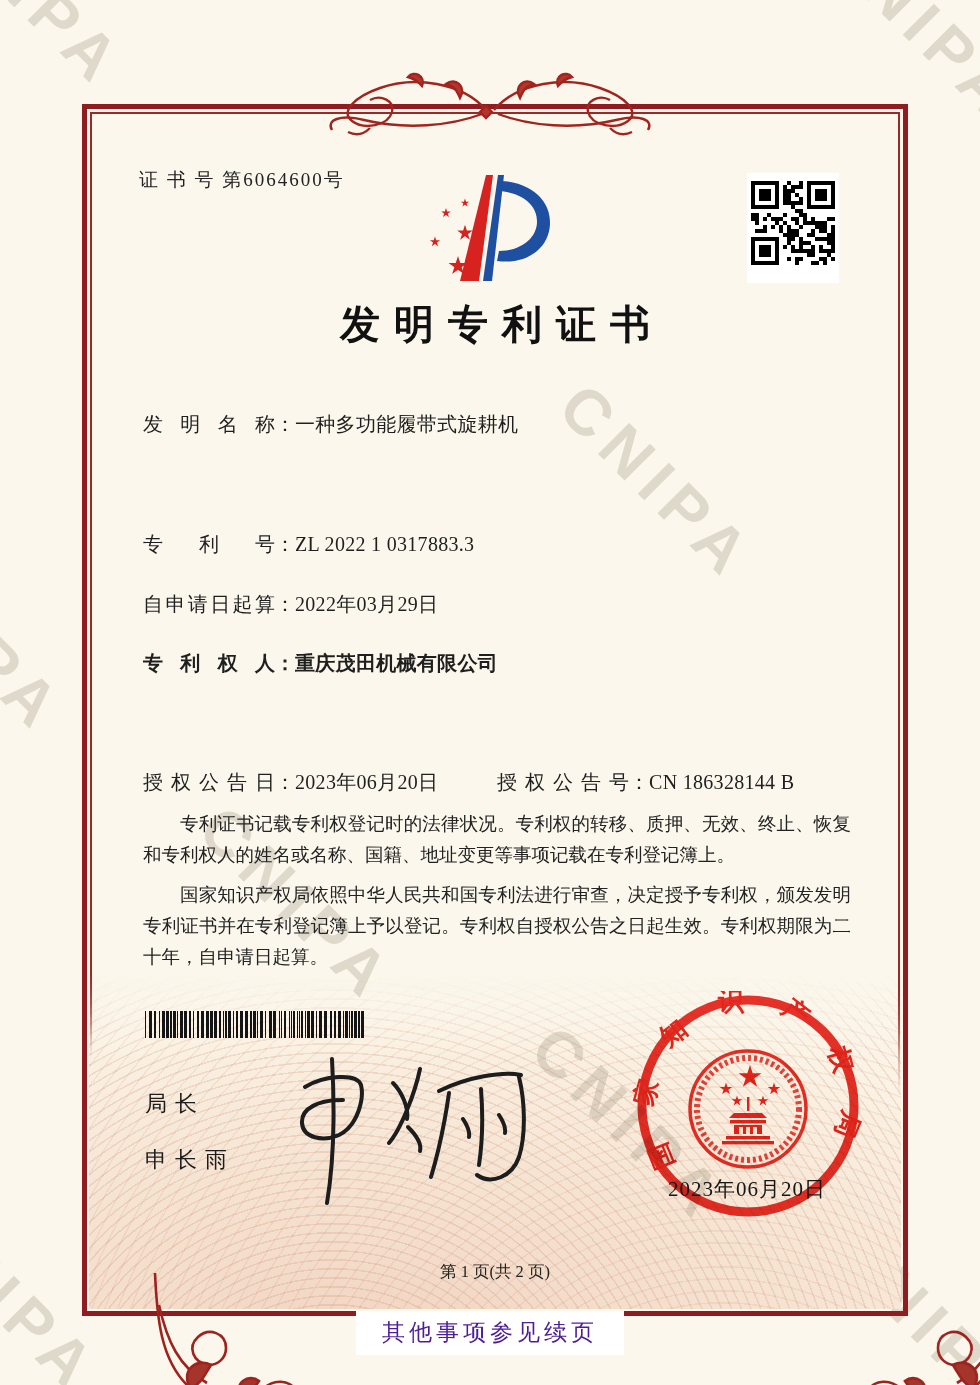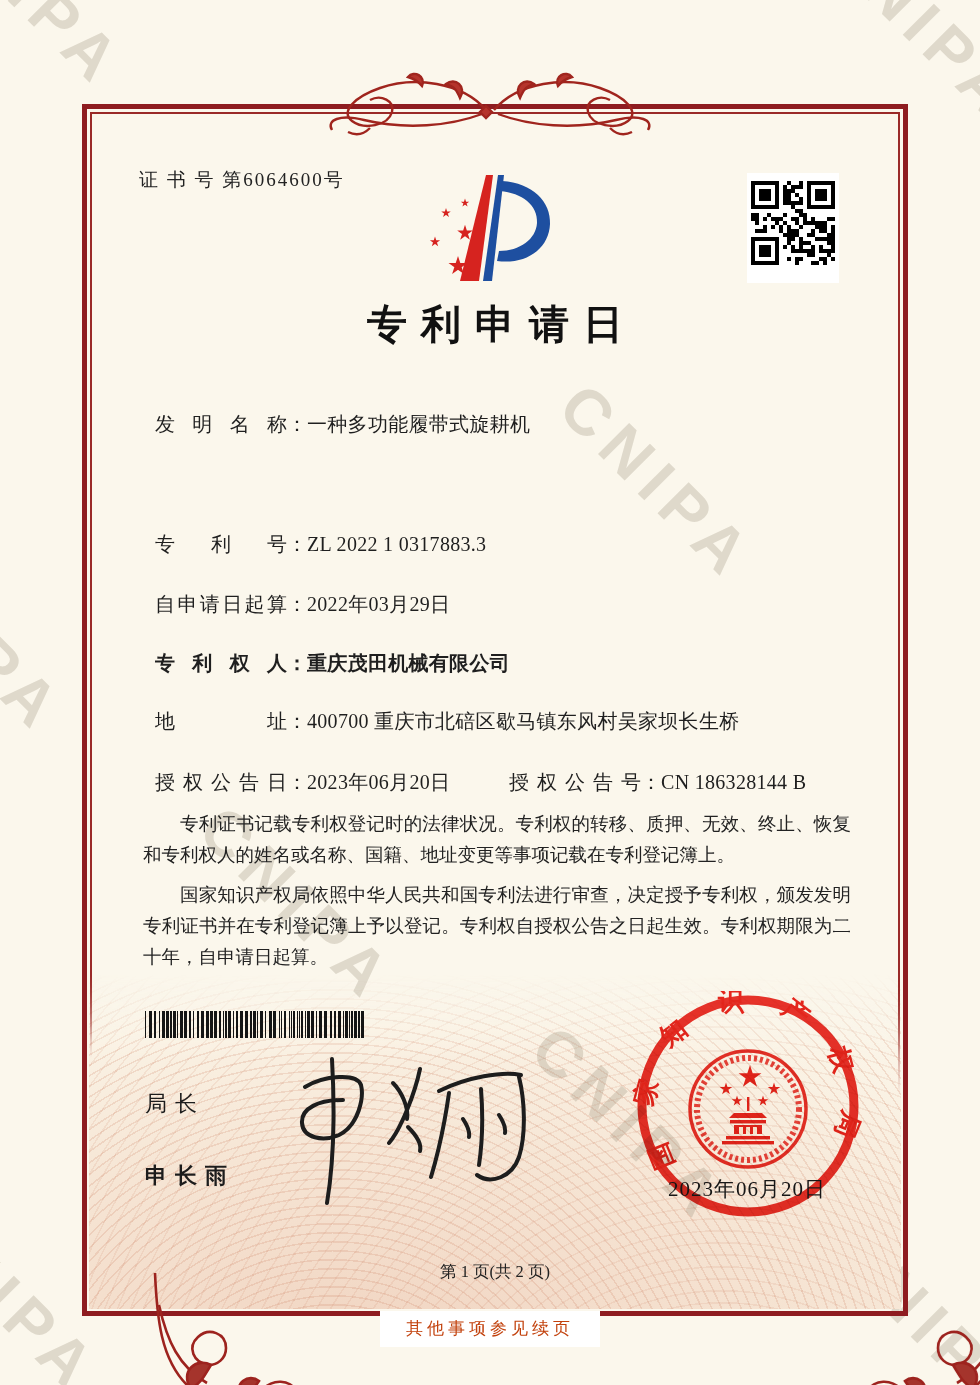--- a/index.html
+++ b/index.html
@@ -23,48 +23,48 @@
     -webkit-mask-image:linear-gradient(to bottom, rgba(0,0,0,0), #000 25%);
     mask-image:linear-gradient(to bottom, rgba(0,0,0,0), #000 25%);}
   .wm-in{position:absolute;z-index:1;}
   
   .cert-number{position:absolute;left:52px;top:58px;font-size:19px;letter-spacing:2px;color:#222;z-index:3;}
   .logo{position:absolute;left:336px;top:58px;z-index:3;}
   .qr-box{position:absolute;left:660px;top:64px;width:92px;height:102px;background:#fff;z-index:3;
           display:flex;justify-content:center;padding-top:8px;}
   .doc-title{position:absolute;left:0;right:0;top:188px;text-align:center;font-size:40px;
              font-weight:bold;letter-spacing:14px;color:#111;z-index:3;white-space:nowrap;text-indent:14px;}
-  .field-row{position:absolute;left:68px;font-size:20px;color:#1f1f1f;white-space:nowrap;z-index:3;}
+  .field-row{position:absolute;left:56px;font-size:20px;color:#1f1f1f;white-space:nowrap;z-index:3;}
   .flabel{display:inline-block;width:132px;text-align:justify;text-align-last:justify;}
   .fvalue{letter-spacing:0.3px;}
   .fpair2{position:absolute;left:354px;top:0;}
   .paras{position:absolute;left:56px;width:708px;top:700px;z-index:3;}
   .paras p{margin:0 0 9px 0;font-size:18.5px;line-height:31px;color:#222;
            text-align:justify;text-indent:2em;}
   .barcode{position:absolute;left:58px;top:902px;width:292px;height:27px;display:flex;
            align-items:stretch;z-index:3;}
   .barcode div{background:#141414;}
   .sig-svg{position:absolute;left:190px;top:936px;z-index:4;}
   .director{position:absolute;left:58px;top:980px;z-index:3;
             font-family:"Liberation Sans","DejaVu Sans",sans-serif;color:#1c1c1c;}
   .director div{font-size:22px;letter-spacing:8px;}
-  .director div + div{margin-top:42px;font-weight:bold;}
+  .director div + div{margin-top:26px;}
   .seal{position:absolute;left:544px;top:882px;z-index:3;mix-blend-mode:multiply;}
   .seal-date{position:absolute;left:540px;top:1066px;width:240px;text-align:center;
              font-size:21px;color:#161616;letter-spacing:1px;z-index:4;}
   .page-num{position:absolute;left:0;right:0;top:1152px;text-align:center;
             font-size:16.5px;color:#222;z-index:3;}
   
   .orn-top{position:absolute;left:50%;top:66px;transform:translateX(-50%);z-index:4;}
   .orn-bl{position:absolute;left:58px;top:1162px;z-index:4;}
   .orn-br{position:absolute;left:692px;top:1162px;z-index:4;transform:scaleX(-1);}
   
   .cont-strip{position:absolute;left:50%;top:1311px;transform:translateX(-50%);
               background:#ffffff;padding:6px 26px 7px 26px;z-index:3;}
-  .cont-strip span{font-size:17px;letter-spacing:4px;color:#c2410c;}
+  .cont-strip span{font-size:23px;letter-spacing:4px;color:#4c1d95;}
 </style>
 </head>
 <body>
 
 <div class="page">
 
   <span class="wm" style="left:-95px;top:-48px;">CNIPA</span>
   <span class="wm" style="left:800px;top:-14px;">CNIPA</span>
   <span class="wm" style="left:-155px;top:598px;">CNIPA</span>
   <span class="wm" style="left:-120px;top:1258px;">CNIPA</span>
@@ -226,36 +226,33 @@
             <rect x="8" y="8" width="12" height="12" fill="#000"></rect>
             <rect x="56" y="0" width="28" height="28" fill="#000"></rect>
             <rect x="60" y="4" width="20" height="20" fill="#fff"></rect>
             <rect x="64" y="8" width="12" height="12" fill="#000"></rect>
             <rect x="0" y="56" width="28" height="28" fill="#000"></rect>
             <rect x="4" y="60" width="20" height="20" fill="#fff"></rect>
             <rect x="8" y="64" width="12" height="12" fill="#000"></rect>
           </svg></div>
     </div>
 
-    <div class="doc-title">专利申请日</div>
+    <div class="doc-title">发明专利证书</div>
 
     <div class="field-row" style="top:302px;">
       <span class="flabel">发明名称</span><span class="fcolon">：</span><span class="fvalue">一种多功能履带式旋耕机</span>
     </div>
     <div class="field-row" style="top:422px;">
       <span class="flabel">专利号</span><span class="fcolon">：</span><span class="fvalue">ZL 2022 1 0317883.3</span>
     </div>
     <div class="field-row" style="top:482px;">
       <span class="flabel">自申请日起算</span><span class="fcolon">：</span><span class="fvalue">2022年03月29日</span>
     </div>
     <div class="field-row" style="top:541px;font-weight:bold;">
       <span class="flabel">专利权人</span><span class="fcolon">：</span><span class="fvalue">重庆茂田机械有限公司</span>
-    </div>
-    <div class="field-row" style="top:599px;">
-      <span class="flabel">地址</span><span class="fcolon">：</span><span class="fvalue">400700 重庆市北碚区歇马镇东风村吴家坝长生桥</span>
     </div>
     <div class="field-row" style="top:660px;">
       <span class="flabel">授权公告日</span><span class="fcolon">：</span><span class="fvalue">2023年06月20日</span>
       <span class="fpair2">
         <span class="flabel">授权公告号</span><span class="fcolon">：</span><span class="fvalue">CN 186328144 B</span>
       </span>
     </div>
 
     <div class="paras">
       <p>专利证书记载专利权登记时的法律状况。专利权的转移、质押、无效、终止、恢复和专利权人的姓名或名称、国籍、地址变更等事项记载在专利登记簿上。</p>

